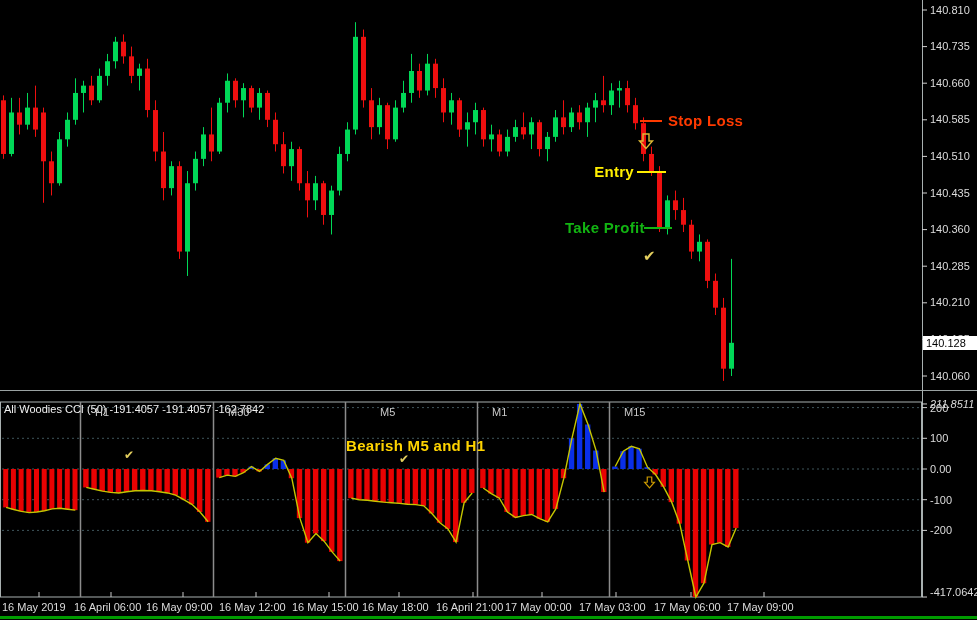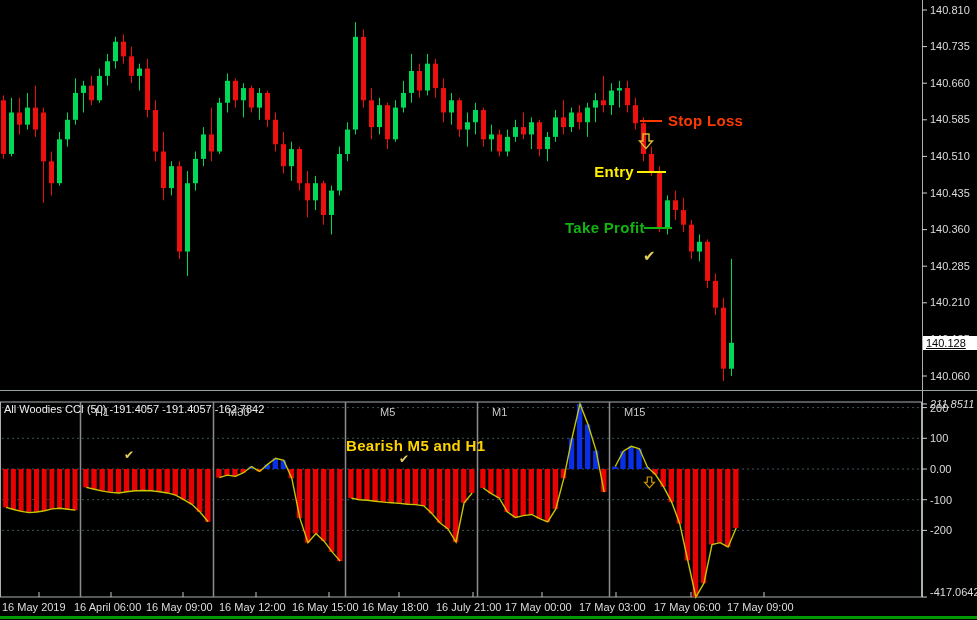--- a/index.html
+++ b/index.html
@@ -10,21 +10,21 @@
   .ax{color:#dcdcdc;font-size:11px;}
   .seclab{color:#c8c8c8;font-size:11px;text-align:right;}
   #titlebar{position:absolute;left:6px;top:2px;z-index:3;color:#fff;font-size:12px;font-weight:700;}
   #titlebar .tri{font-size:8px;font-family:"DejaVu Sans",sans-serif;vertical-align:1px;}
   #titlebar .sym{margin-left:6px;}
   #titlebar .ohlc{margin-left:8px;}
   #ind-title{left:4px;top:403px;color:#f0f0f0;font-size:11px;}
   .ann{font-size:15px;font-weight:700;letter-spacing:.3px;}
   .check{font-family:"DejaVu Sans",sans-serif;z-index:3;position:absolute;}
   #price-box{position:absolute;left:923px;width:52px;height:14px;background:#fff;color:#000;
-             font-size:11px;font-weight:400;z-index:4;padding-left:3px;line-height:14px;text-decoration:underline;}
+             font-size:11px;font-weight:400;z-index:4;padding-left:3px;line-height:14px;}
 </style>
 </head>
 <body>
 
 <div id="root">
   <svg id="gfx" width="977" height="620">
       <line x1="3.5" y1="95.40000000000555" x2="3.5" y2="158.84000000000333" stroke="#ee0f0f" stroke-width="1"></line>
       <rect x="1" y="100.28000000000111" width="5" height="53.68000000000666" fill="#ee0f0f"></rect>
       <line x1="11.5" y1="97.84000000000333" x2="11.5" y2="156.40000000000555" stroke="#00d857" stroke-width="1"></line>
       <rect x="9" y="112.48000000000388" width="5" height="41.48000000000388" fill="#00d857"></rect>
@@ -391,19 +391,19 @@
       <div class="txt ax" style="left: 930px; top: 463px;">0.00</div>
       <div class="txt ax" style="left: 930px; top: 493.7px;">-100</div>
       <div class="txt ax" style="left: 930px; top: 524.4px;">-200</div>
       <div class="txt ax" style="left: 930px; top: 586px;">-417.0642</div>
       <div class="txt ax" style="left: 2px; top: 601px;">16 May 2019</div>
       <div class="txt ax" style="left: 74px; top: 601px;">16 April 06:00</div>
       <div class="txt ax" style="left: 146px; top: 601px;">16 May 09:00</div>
       <div class="txt ax" style="left: 219px; top: 601px;">16 May 12:00</div>
       <div class="txt ax" style="left: 292px; top: 601px;">16 May 15:00</div>
       <div class="txt ax" style="left: 362px; top: 601px;">16 May 18:00</div>
-      <div class="txt ax" style="left: 436px; top: 601px;">16 July 21:00</div>
+      <div class="txt ax" style="left: 436px; top: 601px;">16 April 21:00</div>
       <div class="txt ax" style="left: 505px; top: 601px;">17 May 00:00</div>
       <div class="txt ax" style="left: 579px; top: 601px;">17 May 03:00</div>
       <div class="txt ax" style="left: 654px; top: 601px;">17 May 06:00</div>
       <div class="txt ax" style="left: 727px; top: 601px;">17 May 09:00</div>
     </div>
 </div>
 
 </body></html>

